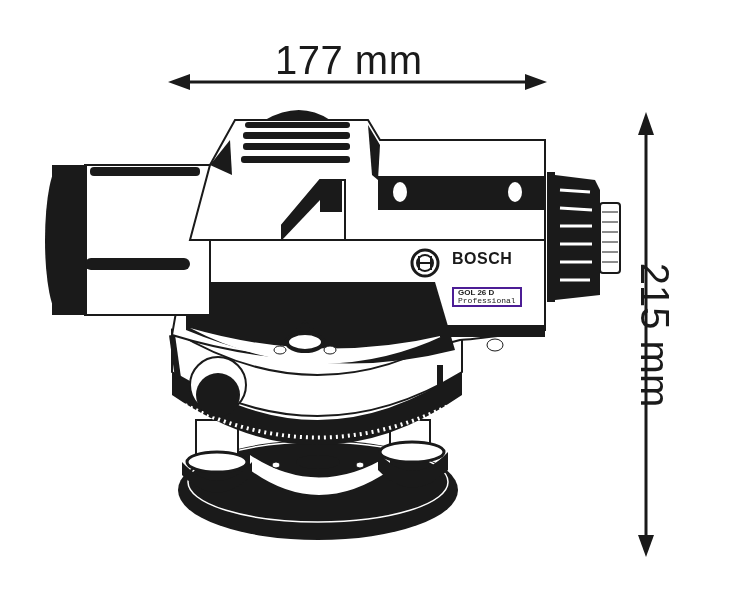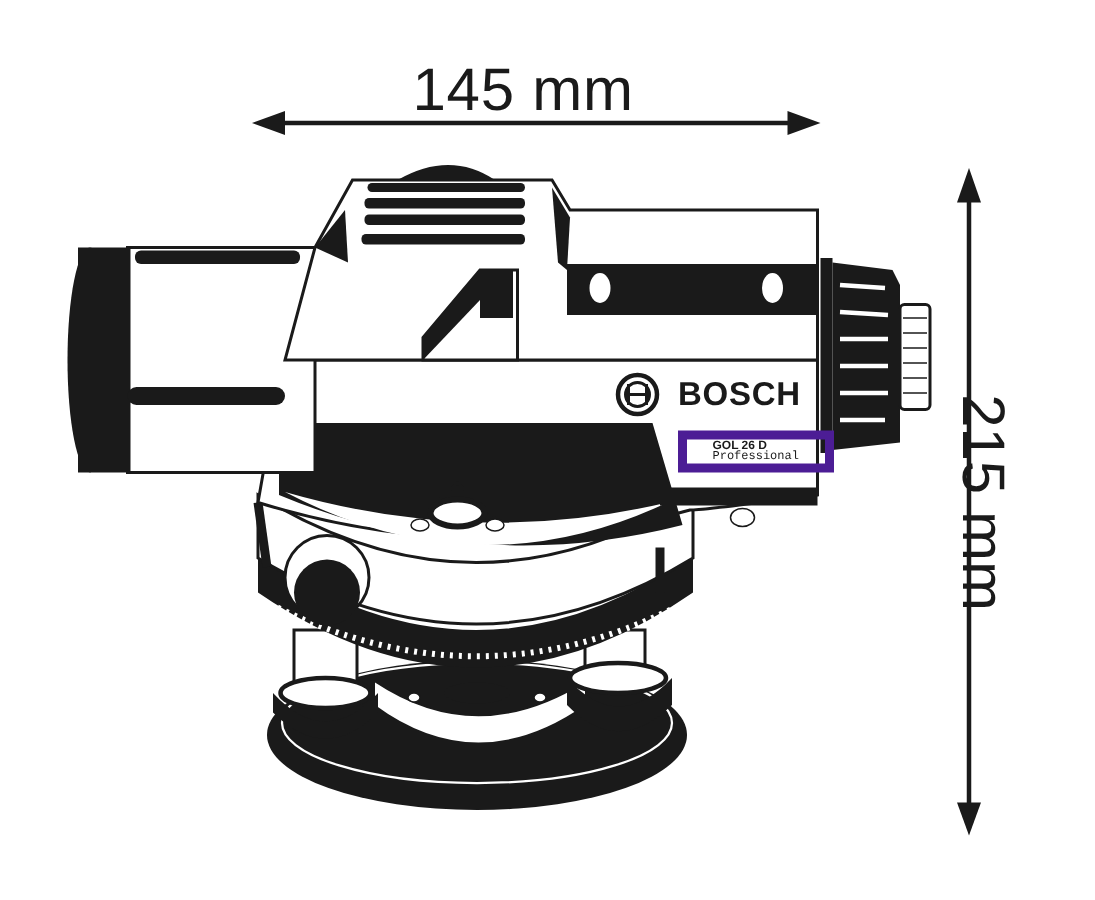--- a/index.html
+++ b/index.html
@@ -1,22 +1,22 @@
 <!DOCTYPE html>
 <html><head>
 <meta charset="utf-8">
 <style>
   html, body { margin:0; padding:0; background:#ffffff; }
   body { width:730px; height:600px; position:relative; overflow:hidden; font-family:"Liberation Sans", sans-serif; }
   .dim-label { position:absolute; color:#1a1a1a; font-family:"Liberation Sans", sans-serif; font-size:40px; line-height:1; white-space:nowrap; }
   #width-label { left:275px; top:40px; letter-spacing:0.5px; }
   #height-label { left:655px; top:335px; transform:translate(-50%,-50%) rotate(90deg); }
   svg.drawing { position:absolute; left:0; top:0; }
-  .brand { position:absolute; left:452px; top:250px; font-family:"Liberation Sans", sans-serif; font-weight:bold; font-size:22px; color:#1a1a1a; letter-spacing:0.5px; }
-  .model-box { position:absolute; left:452px; top:287px; width:58px; border:6px solid #4c1d95; padding:0 17px; line-height:1; }
+  .brand { position:absolute; left:452px; top:250px; font-family:"Liberation Sans", sans-serif; font-weight:bold; font-size:16px; color:#1a1a1a; letter-spacing:0.5px; }
+  .model-box { position:absolute; left:452px; top:287px; width:58px; border:2px solid #4c1d95; padding:0 4px; line-height:1; }
   .model { font-family:"Liberation Sans", sans-serif; font-weight:bold; font-size:8px; color:#1a1a1a; display:block; }
   .series { font-family:Liberation Mono, monospace; font-size:8px; color:#1a1a1a; display:block; }
 </style>
 </head>
 <body>
 
 <svg class="drawing" width="730" height="600" viewBox="0 0 730 600">
 
   <g>
     <line x1="180" y1="82" x2="535" y2="82" stroke="#1a1a1a" stroke-width="3"></line>
@@ -125,20 +125,20 @@
 
   <g>
     <circle cx="425" cy="263" r="13" fill="none" stroke="#1a1a1a" stroke-width="3"></circle>
     <circle cx="425" cy="263" r="8" fill="none" stroke="#1a1a1a" stroke-width="2"></circle>
     <line x1="419" y1="263" x2="431" y2="263" stroke="#1a1a1a" stroke-width="2"></line>
     <line x1="419" y1="256" x2="419" y2="270" stroke="#1a1a1a" stroke-width="2"></line>
     <line x1="431" y1="256" x2="431" y2="270" stroke="#1a1a1a" stroke-width="2"></line>
   </g>
 </svg>
 
-<div class="dim-label" id="width-label">145 mm</div>
+<div class="dim-label" id="width-label">177 mm</div>
 <div class="dim-label" id="height-label">215 mm</div>
 
 <div class="brand">BOSCH</div>
 <div class="model-box">
   <span class="model">GOL 26 D</span>
   <span class="series">Professional</span>
 </div>
 
 </body></html>

